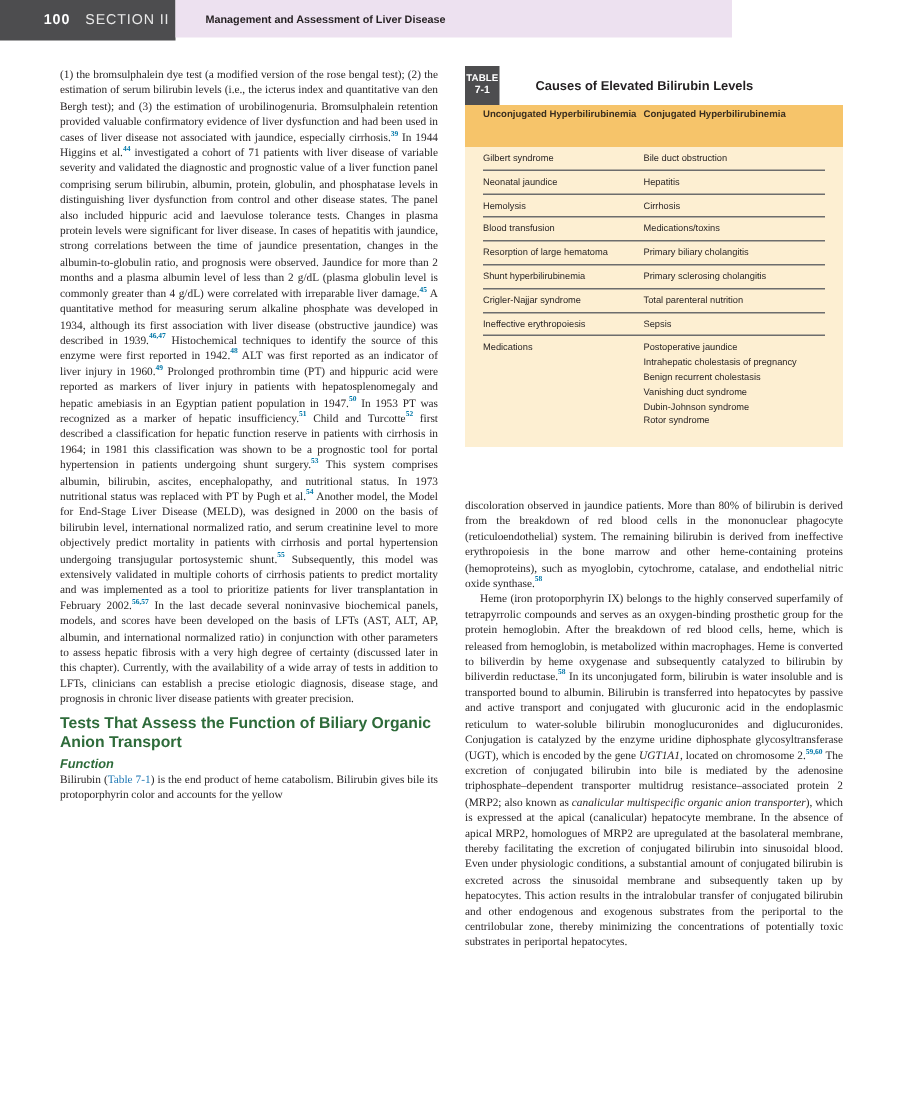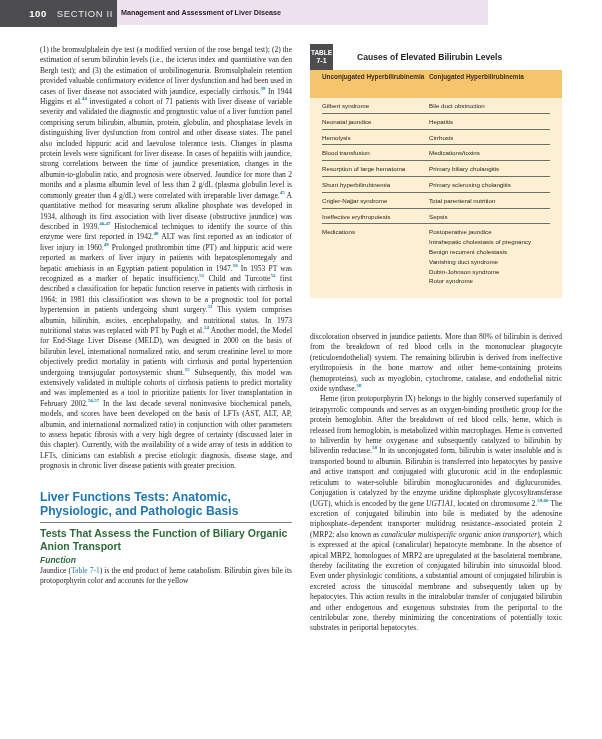--- a/index.html
+++ b/index.html
@@ -1,21 +1,21 @@
 <!DOCTYPE html>
 <html><head>
 <meta charset="utf-8">
 <style>
   html, body { margin:0; padding:0; background:#ffffff; }
   body { width:602px; height:739px; position:relative; overflow:hidden; font-family:"Liberation Serif", serif; color:#231f20; }
   .hdr { position:absolute; left:0; top:0; width:488px; height:25px; display:flex; }
   .hdr-dark { width:117px; height:27px; background:#4d4d4f; color:#fff; display:flex; align-items:center; justify-content:flex-end; padding-right:4px; box-sizing:border-box; font-family:"Liberation Sans", sans-serif; font-size:9.5px; letter-spacing:0.6px; }
   .hdr-dark .pg { font-weight:bold; margin-right:10px; }
   .hdr-dark .sec { color:#e8e8e8;text-align:center; }
-  .hdr-light { flex:1; background:#ede1f0; display:flex; align-items:center; padding-left:4px; font-family:"Liberation Sans", sans-serif; font-size:7.2px; font-weight:bold; color:#231f20; }
+  .hdr-light { flex:1; background:#ede1f0; display:flex; align-items:center; padding-left:20px; font-family:"Liberation Sans", sans-serif; font-size:7.2px; font-weight:bold; color:#231f20; }
   .col { position:absolute; font-size:7.55px; line-height:10.4px; text-align:justify; hyphens:auto; }
   .col p { margin:0; text-indent:0; }
   .col p.ind { text-indent:10px; }
   .left { left:40px; top:45px; width:252px; }
   .right { left:310px; top:332px; width:252px; }
   sup { font-size:5px; color:#0077a8; font-weight:bold; line-height:0; vertical-align:super; }
   .h1 { font-family:"Liberation Sans", sans-serif; color:#1f78b4; font-size:12.2px; font-weight:bold; line-height:14px; margin-top:18px; padding-bottom:4px; border-bottom:1.5px solid #808080; text-align:left; }
   .h2 { font-family:"Liberation Sans", sans-serif; color:#2e6b3a; font-size:10.5px; font-weight:bold; line-height:13px; margin-top:4px; text-align:left; }
   .h3 { font-family:"Liberation Sans", sans-serif; color:#2e6b3a; font-size:8.5px; font-weight:bold; font-style:italic; line-height:11px; margin-top:2px; text-align:left; }
   .link { color:#1f78b4; }
@@ -44,25 +44,24 @@
     <span class="pg">100</span>
     <span class="sec">SECTION II</span>
   </div>
   <div class="hdr-light">Management and Assessment of Liver Disease</div>
 </div>
 
 <div class="col left">
   <p>
     <span>(1) the bromsulphalein dye test (a modified version of the rose bengal test); (2) the estimation of serum bilirubin levels (i.e., the icterus index and quantitative van den Bergh test); and (3) the estimation of urobilinogenuria. Bromsulphalein retention provided valuable confirmatory evidence of liver dysfunction and had been used in cases of liver disease not associated with jaundice, especially cirrhosis.</span><sup>39</sup><span> In 1944 Higgins et al.</span><sup>44</sup><span> investigated a cohort of 71 patients with liver disease of variable severity and validated the diagnostic and prognostic value of a liver function panel comprising serum bilirubin, albumin, protein, globulin, and phosphatase levels in distinguishing liver dysfunction from control and other disease states. The panel also included hippuric acid and laevulose tolerance tests. Changes in plasma protein levels were significant for liver disease. In cases of hepatitis with jaundice, strong correlations between the time of jaundice presentation, changes in the albumin-to-globulin ratio, and prognosis were observed. Jaundice for more than 2 months and a plasma albumin level of less than 2 g/dL (plasma globulin level is commonly greater than 4 g/dL) were correlated with irreparable liver damage.</span><sup>45</sup><span> A quantitative method for measuring serum alkaline phosphate was developed in 1934, although its first association with liver disease (obstructive jaundice) was described in 1939.</span><sup>46,47</sup><span> Histochemical techniques to identify the source of this enzyme were first reported in 1942.</span><sup>48</sup><span> ALT was first reported as an indicator of liver injury in 1960.</span><sup>49</sup><span> Prolonged prothrombin time (PT) and hippuric acid were reported as markers of liver injury in patients with hepatosplenomegaly and hepatic amebiasis in an Egyptian patient population in 1947.</span><sup>50</sup><span> In 1953 PT was recognized as a marker of hepatic insufficiency.</span><sup>51</sup><span> Child and Turcotte</span><sup>52</sup><span> first described a classification for hepatic function reserve in patients with cirrhosis in 1964; in 1981 this classification was shown to be a prognostic tool for portal hypertension in patients undergoing shunt surgery.</span><sup>53</sup><span> This system comprises albumin, bilirubin, ascites, encephalopathy, and nutritional status. In 1973 nutritional status was replaced with PT by Pugh et al.</span><sup>54</sup><span> Another model, the Model for End-Stage Liver Disease (MELD), was designed in 2000 on the basis of bilirubin level, international normalized ratio, and serum creatinine level to more objectively predict mortality in patients with cirrhosis and portal hypertension undergoing transjugular portosystemic shunt.</span><sup>55</sup><span> Subsequently, this model was extensively validated in multiple cohorts of cirrhosis patients to predict mortality and was implemented as a tool to prioritize patients for liver transplantation in February 2002.</span><sup>56,57</sup><span> In the last decade several noninvasive biochemical panels, models, and scores have been developed on the basis of LFTs (AST, ALT, AP, albumin, and international normalized ratio) in conjunction with other parameters to assess hepatic fibrosis with a very high degree of certainty (discussed later in this chapter). Currently, with the availability of a wide array of tests in addition to LFTs, clinicians can establish a precise etiologic diagnosis, disease stage, and prognosis in chronic liver disease patients with greater precision.</span><sup></sup><span></span>
   </p>
-  <div class="h1">Liver Functions Tests: Anatomic, Physiologic, and Pathologic Basis</div>
   <div class="h2">Tests That Assess the Function of Biliary Organic Anion Transport</div>
   <div class="h3">Function</div>
   <p>
-    <span>Jaundice (</span><span class="link">Table 7-1</span><span>) is the end product of heme catabolism. Bilirubin gives bile its protoporphyrin color and accounts for the yellow</span>
+    <span>Bilirubin (</span><span class="link">Table 7-1</span><span>) is the end product of heme catabolism. Bilirubin gives bile its protoporphyrin color and accounts for the yellow</span>
   </p>
 </div>
 
 <div class="tbl">
   <div class="tbl-title">
     <div class="tbl-badge">
       <span>TABLE</span>
       <span class="num">7-1</span>
     </div>
     <div class="tbl-caption">Causes of Elevated Bilirubin Levels</div>

